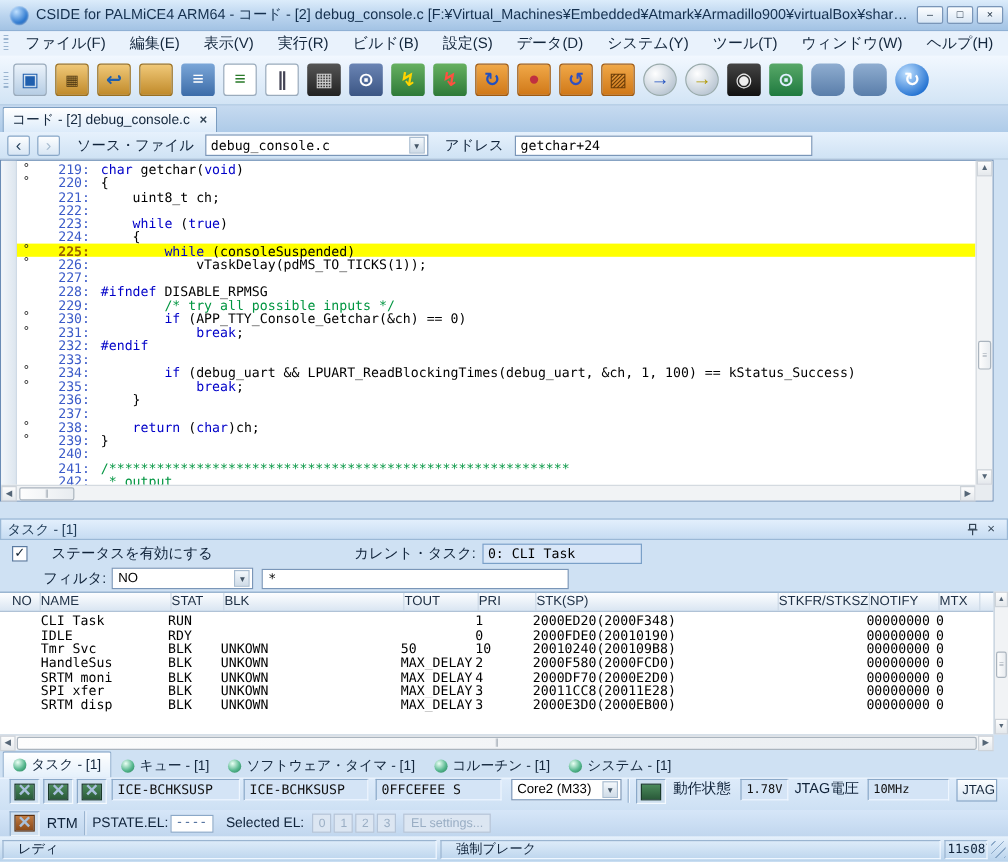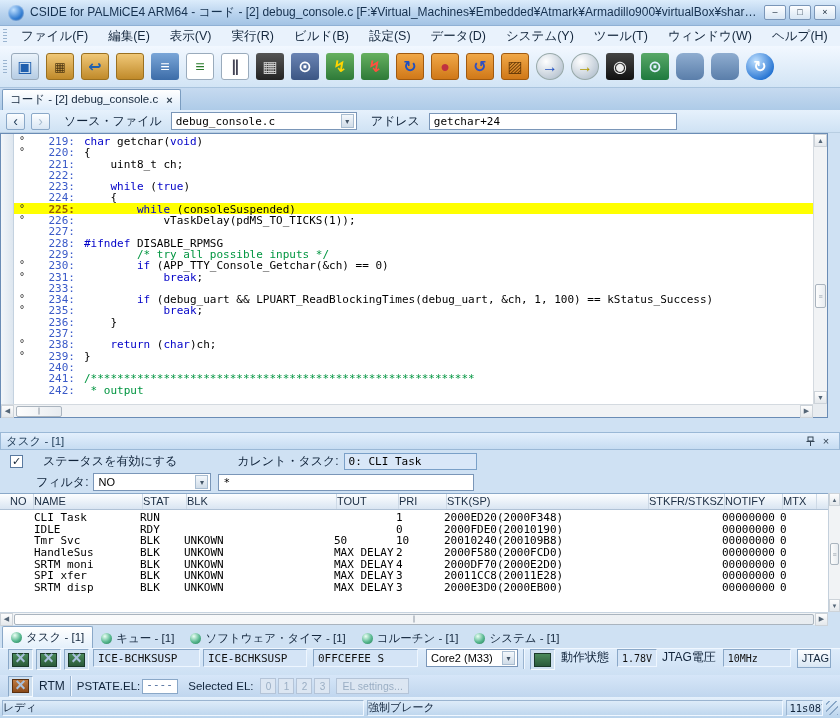--- a/index.html
+++ b/index.html
@@ -155,21 +155,21 @@
     display:flex;align-items:center;justify-content:center;font-size:10px;color:#9aaec4}
   .elset{height:16px;padding:0 5px;background:#dce6f2;border:1px solid #b4c4d8;font-size:10.5px;color:#9aaec4;
     display:flex;align-items:center}
   .rtm-field{background:#fff;border:1px solid #8aa8c8;height:15px;width:36px;padding:0 3px;
     font:11px "DejaVu Sans Mono",monospace;color:#4a6a9a;display:flex;align-items:flex-start;line-height:10px}
 
   
   .sbar{position:absolute;top:697px;left:0;width:840px;height:21px;display:flex;align-items:center;gap:3px;
     background:linear-gradient(#e6f1fc,#b9d3ec);padding:0 2px}
   .spanel{height:16px;border:1px solid;border-color:#9ab4d0 #f0f7ff #f0f7ff #9ab4d0;display:flex;align-items:center;
-    padding:0 0;font-size:11px;color:#10233a;white-space:nowrap;overflow:hidden}
+    padding:0 12px;font-size:11px;color:#10233a;white-space:nowrap;overflow:hidden}
   .sgrip{width:12px;height:14px;margin-left:auto;
     background:repeating-linear-gradient(135deg,transparent 0 2px,#8aa8c8 2px 3px,transparent 3px 5px)}
 </style>
 </head>
 <body>
 
 <div class="titlebar">
   <span class="app-icon"></span>
   <span class="title-text">CSIDE for PALMiCE4 ARM64 - コード - [2] debug_console.c  [F:¥Virtual_Machines¥Embedded¥Atmark¥Armadillo900¥virtualBox¥share¥aiyappa¥2...</span>
   <span class="wbtn">–</span>
@@ -250,20 +250,21 @@
       <div class="code-line"><span class="gut"></span><span class="lnum">222:</span><span class="ctext"></span></div>
       <div class="code-line"><span class="gut"></span><span class="lnum">223:</span><span class="ctext"><span class="seg-p">    </span><span class="seg-k">while</span><span class="seg-p"> (</span><span class="seg-k">true</span><span class="seg-p">)</span></span></div>
       <div class="code-line"><span class="gut"></span><span class="lnum">224:</span><span class="ctext"><span class="seg-p">    {</span></span></div>
       <div class="code-line hl"><span class="gut">°</span><span class="lnum">225:</span><span class="ctext"><span class="seg-p">        </span><span class="seg-k">while</span><span class="seg-p"> (consoleSuspended)</span></span></div>
       <div class="code-line"><span class="gut">°</span><span class="lnum">226:</span><span class="ctext"><span class="seg-p">            vTaskDelay(pdMS_TO_TICKS(1));</span></span></div>
       <div class="code-line"><span class="gut"></span><span class="lnum">227:</span><span class="ctext"></span></div>
       <div class="code-line"><span class="gut"></span><span class="lnum">228:</span><span class="ctext"><span class="seg-k">#ifndef</span><span class="seg-p"> DISABLE_RPMSG</span></span></div>
       <div class="code-line"><span class="gut"></span><span class="lnum">229:</span><span class="ctext"><span class="seg-c">        /* try all possible inputs */</span></span></div>
       <div class="code-line"><span class="gut">°</span><span class="lnum">230:</span><span class="ctext"><span class="seg-p">        </span><span class="seg-k">if</span><span class="seg-p"> (APP_TTY_Console_Getchar(&amp;ch) == 0)</span></span></div>
       <div class="code-line"><span class="gut">°</span><span class="lnum">231:</span><span class="ctext"><span class="seg-p">            </span><span class="seg-k">break</span><span class="seg-p">;</span></span></div>
+      <div class="code-line"><span class="gut"></span><span class="lnum">232:</span><span class="ctext"><span class="seg-k">#endif</span></span></div>
       <div class="code-line"><span class="gut"></span><span class="lnum">233:</span><span class="ctext"></span></div>
       <div class="code-line"><span class="gut">°</span><span class="lnum">234:</span><span class="ctext"><span class="seg-p">        </span><span class="seg-k">if</span><span class="seg-p"> (debug_uart &amp;&amp; LPUART_ReadBlockingTimes(debug_uart, &amp;ch, 1, 100) == kStatus_Success)</span></span></div>
       <div class="code-line"><span class="gut">°</span><span class="lnum">235:</span><span class="ctext"><span class="seg-p">            </span><span class="seg-k">break</span><span class="seg-p">;</span></span></div>
       <div class="code-line"><span class="gut"></span><span class="lnum">236:</span><span class="ctext"><span class="seg-p">    }</span></span></div>
       <div class="code-line"><span class="gut"></span><span class="lnum">237:</span><span class="ctext"></span></div>
       <div class="code-line"><span class="gut">°</span><span class="lnum">238:</span><span class="ctext"><span class="seg-p">    </span><span class="seg-k">return</span><span class="seg-p"> (</span><span class="seg-k">char</span><span class="seg-p">)ch;</span></span></div>
       <div class="code-line"><span class="gut">°</span><span class="lnum">239:</span><span class="ctext"><span class="seg-p">}</span></span></div>
       <div class="code-line"><span class="gut"></span><span class="lnum">240:</span><span class="ctext"></span></div>
       <div class="code-line"><span class="gut"></span><span class="lnum">241:</span><span class="ctext"><span class="seg-c">/**********************************************************</span></span></div>
       <div class="code-line"><span class="gut"></span><span class="lnum">242:</span><span class="ctext"><span class="seg-c"> * output</span></span></div>
@@ -290,21 +291,21 @@
         <line x1="0.5" y1="5.5" x2="8.5" y2="5.5" stroke="#345"></line>
         <line x1="4.5" y1="5.5" x2="4.5" y2="10" stroke="#345"></line>
       </svg>
   </span>
   <span class="tp-hbtn">×</span>
 </div>
 
 <div class="ck-row">
   <span class="checkbox">✓</span>
   <span class="ck-label">ステータスを有効にする</span>
-  <span class="ck-label" style="margin-left:60px">カレント・タスク:</span>
+  <span class="ck-label" style="margin-left:118px">カレント・タスク:</span>
   <div class="ro-field" style="margin-left:5px;width:133px">0: CLI Task</div>
 </div>
 
 <div class="flt-row">
   <span class="ck-label" style="margin-left:36px">フィルタ:</span>
   <div class="combo" style="margin-left:5px;width:118px">
     <span class="cval">NO</span>
     <span class="carrow">▾</span>
   </div>
   <input class="ti" style="margin-left: 7px; width: 256px;" value="*">

